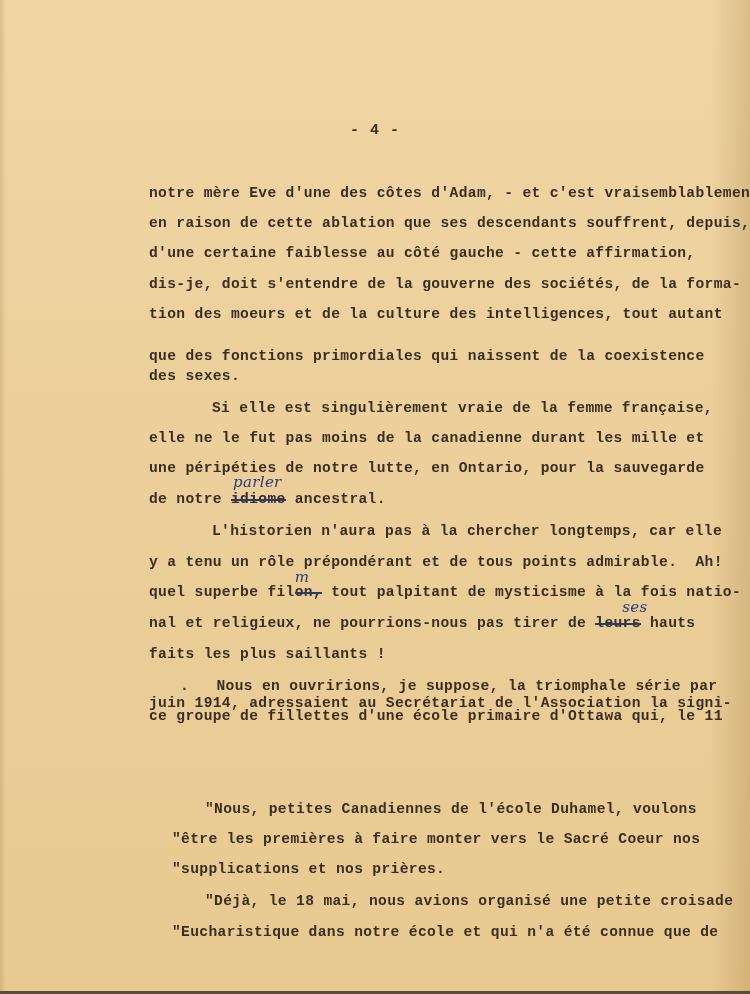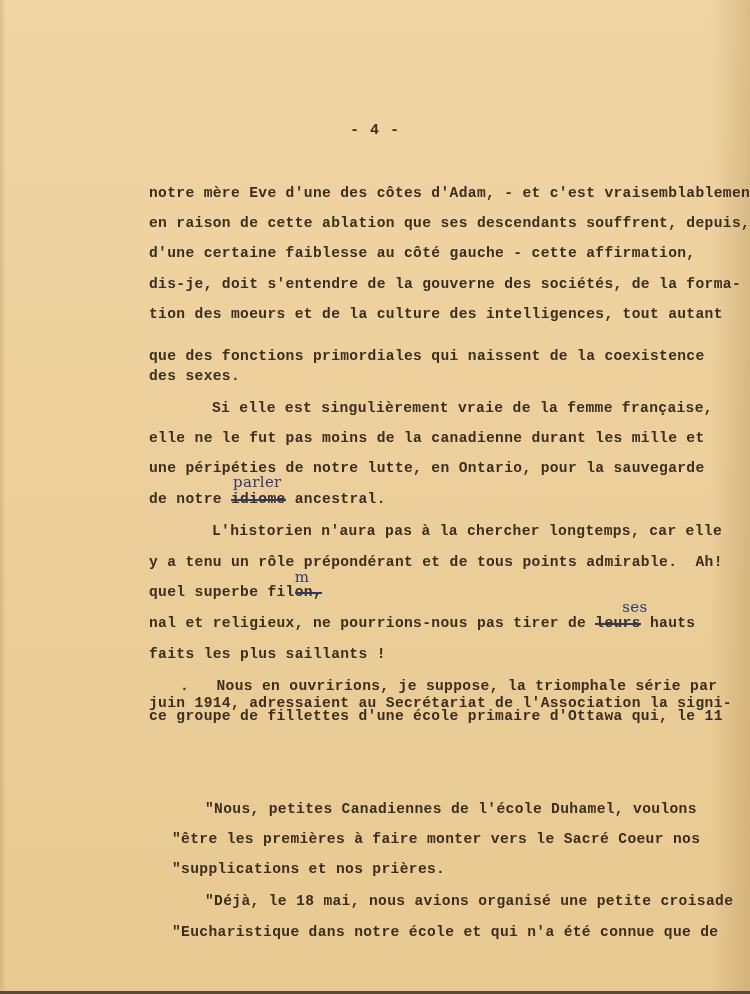--- a/index.html
+++ b/index.html
@@ -32,21 +32,21 @@
   }
   .indent1 { left: 212px; }
   .indent2 { left: 205px; }
   .indent-q { left: 172px; }
   .strike { position: relative; }
   .strike::after {
     content: ""; position: absolute; left: 0; right: 0; top: 52%;
     height: 2px; background: #2b3a6e;
   }
   .hand {
-    position: absolute; font-family: "DejaVu Serif", serif; 
+    position: absolute; font-family: "DejaVu Serif", serif; font-style: italic;
     color: #2b3a78; font-size: 15px; font-weight: normal; white-space: nowrap;
   }
   .anchor { position: relative; display: inline-block; }
 </style>
 </head>
 <body>
 
 <div class="page">
   <div class="page-number">- 4 -</div>
 
@@ -58,21 +58,21 @@
   <div class="line" style="top:348px">que des fonctions primordiales qui naissent de la coexistence</div>
   <div class="line" style="top:368px">des sexes.</div>
 
   <div class="line indent1" style="top:400px">Si elle est singulièrement vraie de la femme française,</div>
   <div class="line" style="top:460px">une péripéties de notre lutte, en Ontario, pour la sauvegarde</div>
   <div class="line" style="top:430px">elle ne le fut pas moins de la canadienne durant les mille et</div>
   <div class="line" style="top:491px"><span>de notre </span><span class="anchor"><span class="strike">idiome</span><span class="hand" style="left:2px;top:-18px">parler</span></span><span> ancestral.</span></div>
 
   <div class="line indent1" style="top:523px">L'historien n'aura pas à la chercher longtemps, car elle</div>
   <div class="line" style="top:554px">y a tenu un rôle prépondérant et de tous points admirable.  Ah!</div>
-  <div class="line" style="top:584px"><span>quel superbe fil</span><span class="anchor"><span class="strike">on,</span><span class="hand" style="left:0px;top:-16px">m</span></span></div>
+  <div class="line" style="top:584px"><span>quel superbe fil</span><span class="anchor"><span class="strike">on,</span><span class="hand" style="left:0px;top:-16px">m</span></span><span> tout palpitant de mysticisme à la fois natio-</span></div>
   <div class="line" style="top:615px"><span>nal et religieux, ne pourrions-nous pas tirer de </span><span class="anchor"><span class="strike">leurs</span><span class="hand" style="left:27px;top:-17px">ses</span></span><span> hauts</span></div>
   <div class="line" style="top:646px">faits les plus saillants !</div>
 
   <div class="line" style="top:678px; left:180px">.   Nous en ouvririons, je suppose, la triomphale série par</div>
   <div class="line" style="top:708px">ce groupe de fillettes d'une école primaire d'Ottawa qui, le 11</div>
   <div class="line" style="top:695px">juin 1914, adressaient au Secrétariat de l'Association la signi-</div>
 
   <div class="line indent2" style="top:801px">"Nous, petites Canadiennes de l'école Duhamel, voulons</div>
   <div class="line indent-q" style="top:831px">"être les premières à faire monter vers le Sacré Coeur nos</div>
   <div class="line indent-q" style="top:861px">"supplications et nos prières.</div>

